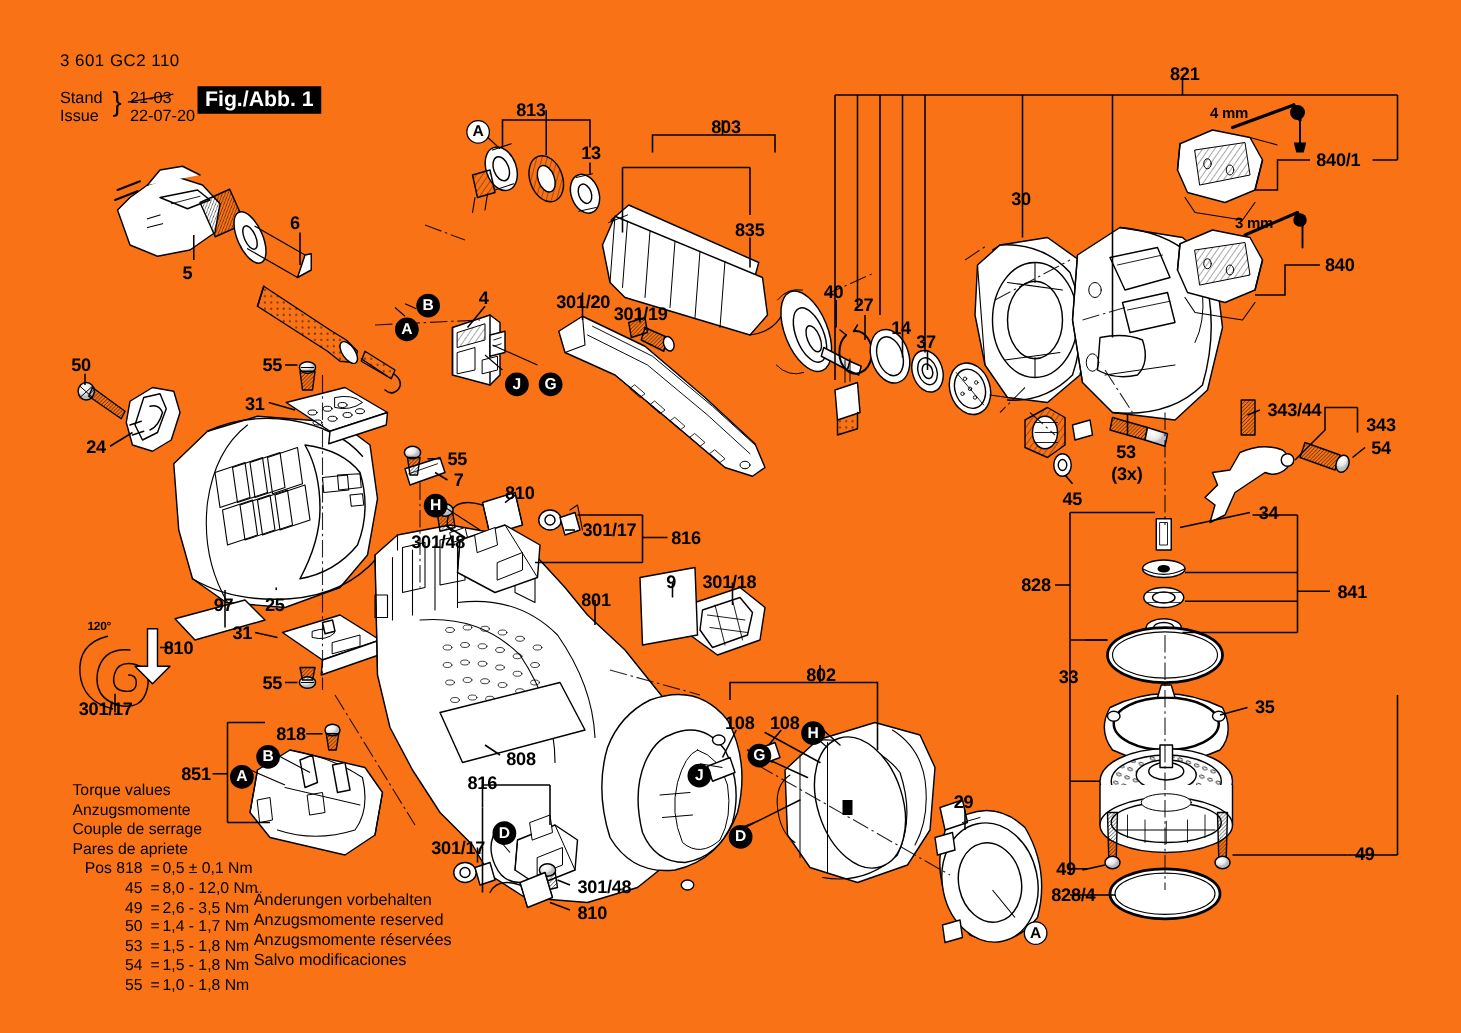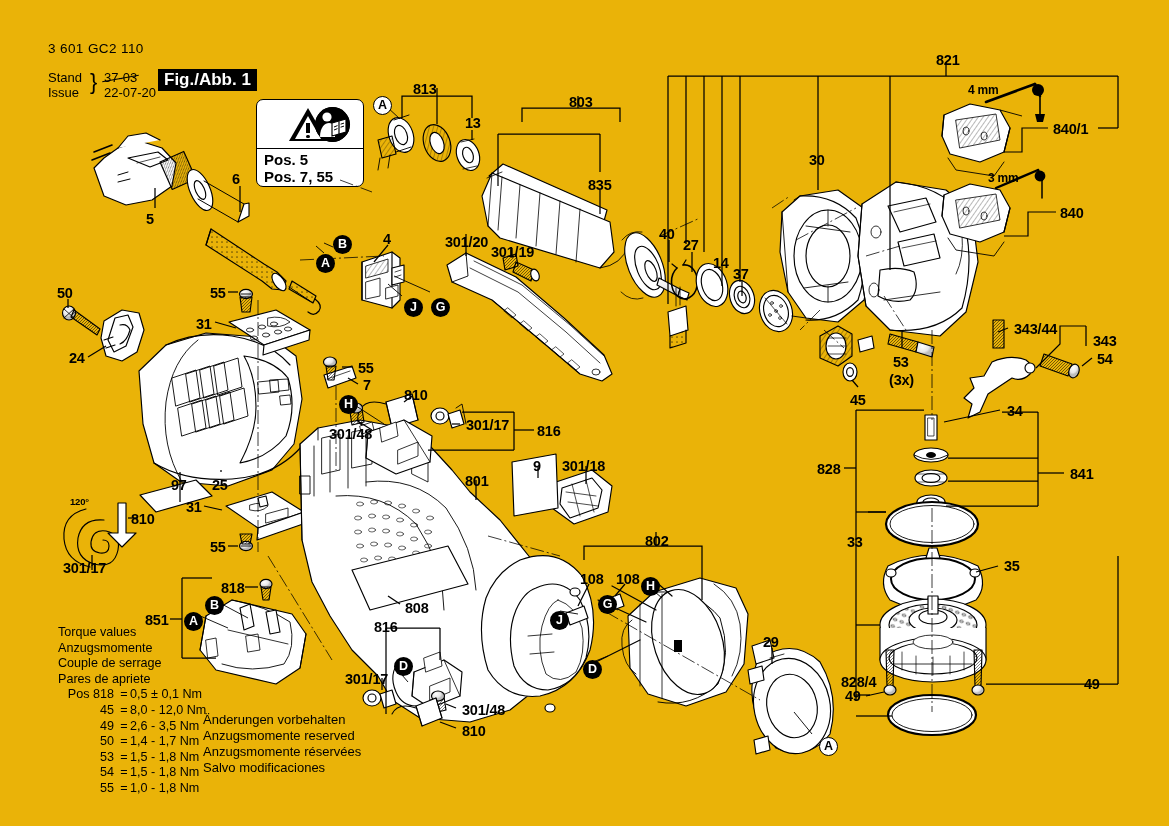--- a/index.html
+++ b/index.html
@@ -7,21 +7,21 @@
   body{
     font-family:"Liberation Sans", sans-serif;
     color:#000;
     -webkit-font-smoothing:antialiased;
   }
   #sheet{
     position:relative;
     width:1169px;
     height:826px;
     overflow:hidden;
-    background:#eab308;
+    background:#f97316;
   }
   
   .lbl{
     position:absolute;
     font-weight:bold;
     font-size:14.5px;
     line-height:1;
     white-space:nowrap;
     letter-spacing:-0.2px;
   }
@@ -114,51 +114,27 @@
 
 <div id="sheet">
 
   <div class="hdr-code" style="left:48px;top:41px;">3 601 GC2 110</div>
 
   <div class="stand-block" style="left:48px;top:70px;">
     <div style="position:relative;height:32px;width:120px;">
       <span style="position:absolute;left:0;top:0;">Stand</span>
       <span style="position:absolute;left:0;top:15px;">Issue</span>
       <span class="brace" style="left:42px;top:-3px;">}</span>
-      <span class="struck" style="position:absolute;left:56px;top:0;">37-03</span>
+      <span class="struck" style="position:absolute;left:56px;top:0;">21-03</span>
       <span style="position:absolute;left:56px;top:15px;">22-07-20</span>
     </div>
   </div>
 
   <div class="figtag" style="left:158px;top:69px;">Fig./Abb. 1</div>
 
-  <div class="warnbox" style="left:256px;top:99px;width:108px;height:88px;">
-    <div class="warn-top">
-      <span style="position:relative;display:inline-block;width:38px;height:33px;">
-        <span class="tri" style="position:absolute;left:19px;top:0;">
-          <span class="tri-bang"></span>
-            <span class="tri-dot"></span>
-        </span>
-      </span>
-      <span class="manual-icon">
-        <svg width="35" height="35" viewBox="0 0 35 35">
-          <circle cx="17.5" cy="17.5" r="17.5" fill="#000"></circle>
-          <circle cx="12" cy="10" r="4.6" fill="#fff"></circle>
-          <path d="M5 30 C5 20 10 16 14 16 C18 16 20 19 20 22 L20 30 Z" fill="#fff"></path>
-          <path d="M17 16 L31 12 L31 25 L17 29 Z" fill="#fff" stroke="#000" stroke-width="1.2"></path>
-          <path d="M24 14.2 L24 27.2" stroke="#000" stroke-width="1.2" fill="none"></path>
-          <path d="M19 20 L22.5 18.6 M19 23 L22.5 21.6 M25.6 17.2 L29 16.1 M25.6 20.2 L29 19.1" stroke="#000" stroke-width="1" fill="none"></path>
-        </svg>
-      </span>
-    </div>
-    <div class="warn-bot">
-      <div>Pos. 5</div>
-      <div>Pos. 7, 55</div>
-    </div>
-  </div>
 
   <svg class="art" aria-hidden="true">
     <defs>
       <pattern id="hatch" width="4" height="4" patternUnits="userSpaceOnUse" patternTransform="rotate(35)">
         <line x1="0" y1="0" x2="0" y2="4" stroke="#000" stroke-width="0.55"></line>
       </pattern>
       <pattern id="dots" width="5" height="5" patternUnits="userSpaceOnUse">
         <circle cx="2" cy="2" r="0.85" fill="#000" opacity="0.55"></circle>
       </pattern>
       <pattern id="vents" width="7" height="7" patternUnits="userSpaceOnUse" patternTransform="rotate(20)">
@@ -921,21 +897,21 @@
   <div class="lbl" style="left:1014px;top:322px;">343/44</div>
   <div class="lbl" style="left:1093px;top:334px;">343</div>
   <div class="lbl" style="left:1097px;top:352px;">54</div>
   <div class="lbl" style="left:1007px;top:404px;">34</div>
   <div class="lbl" style="left:1070px;top:467px;">841</div>
   <div class="lbl" style="left:817px;top:462px;">828</div>
   <div class="lbl" style="left:847px;top:535px;text-align:center;">33</div>
   <div class="lbl" style="left:1004px;top:559px;">35</div>
   <div class="lbl" style="left:845px;top:689px;">49</div>
   <div class="lbl" style="left:1084px;top:677px;">49</div>
-  <div class="lbl" style="left:841px;top:675px;">828/4</div>
+  <div class="lbl" style="left:841px;top:710px;">828/4</div>
   <div class="lbl" style="left:363px;top:378px;">7</div>
   <div class="lbl" style="left:358px;top:361px;">55</div>
   <div class="lbl" style="left:329px;top:427px;">301/48</div>
   <div class="lbl" style="left:404px;top:388px;">810</div>
   <div class="lbl" style="left:466px;top:418px;">301/17</div>
   <div class="lbl" style="left:537px;top:424px;">816</div>
   <div class="lbl" style="left:465px;top:474px;">801</div>
   <div class="lbl" style="left:533px;top:459px;">9</div>
   <div class="lbl" style="left:562px;top:459px;">301/18</div>
   <div class="lbl" style="left:405px;top:601px;">808</div>

